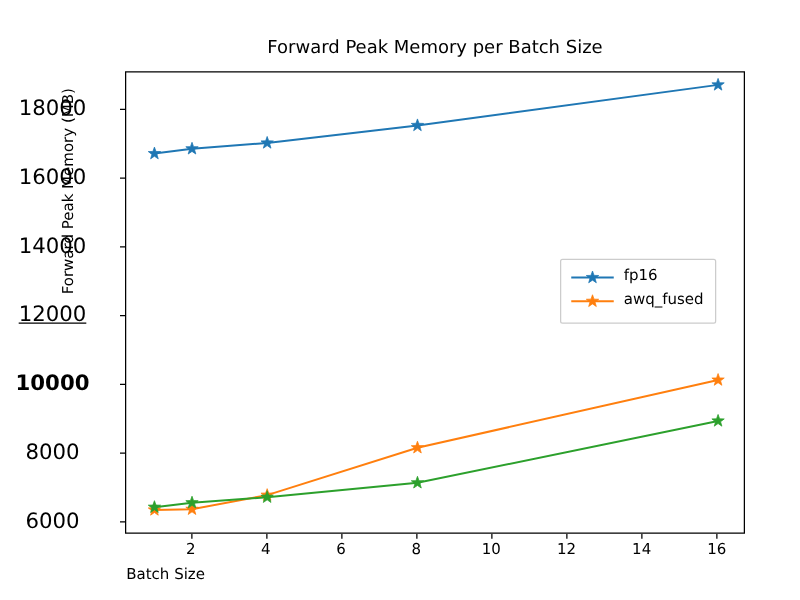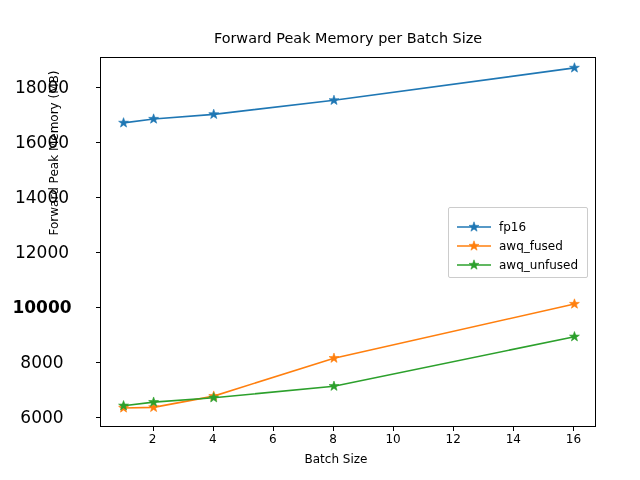--- a/index.html
+++ b/index.html
@@ -76,24 +76,23 @@
   }
   .xtick-mark {
     position: absolute;
     top: 427px;
     width: 1px;
     height: 4px;
     background: #000000;
   }
   #xlabel {
     position: absolute;
-    left: 68px;
+    left: 81px;
     top: 452px;
     width: 496px;
-    text-align: center;
     font-size: 12px;
     white-space: nowrap;
   }
   #ylabel {
     position: absolute;
     left: -86px;
     top: 146px;
     width: 240px;
     text-align: center;
     font-size: 12px;
@@ -105,21 +104,21 @@
     left: 428px;
     top: 207px;
     border: 1px solid #cccccc;
     border-radius: 2px;
     background: #ffffff;
     padding: 6px 9px 6px 7px;
     box-sizing: border-box;
   }
   .legend-row {
     display: flex;
-    align-items: flex-end;
+    align-items: flex-start;
     height: 19px;
   }
   .legend-sample {
     width: 36px;
     height: 14px;
     margin-right: 7px;
     flex: none;
   }
   .legend-text {
     font-size: 12px;
@@ -138,21 +137,21 @@
   <div id="ylabel">Forward Peak Memory (MB)</div>
   <div id="xlabel">Batch Size</div>
 
   <div id="ytick-labels">
       <div class="ytick-label" style="top: 411.104px;">6000</div>
       <div class="ytick-mark" style="top: 417.104px;"></div>
       <div class="ytick-label" style="top: 356.126px;">8000</div>
       <div class="ytick-mark" style="top: 362.126px;"></div>
       <div class="ytick-label" style="top: 301.149px; font-weight: bold;">10000</div>
       <div class="ytick-mark" style="top: 307.149px;"></div>
-      <div class="ytick-label" style="top: 246.171px;">12000</div>
+      <div class="ytick-label" style="top: 246.171px; text-decoration: underline;">12000</div>
       <div class="ytick-mark" style="top: 252.171px;"></div>
       <div class="ytick-label" style="top: 191.193px;">14000</div>
       <div class="ytick-mark" style="top: 197.193px;"></div>
       <div class="ytick-label" style="top: 136.215px;">16000</div>
       <div class="ytick-mark" style="top: 142.215px;"></div>
       <div class="ytick-label" style="top: 81.2377px;">18000</div>
       <div class="ytick-mark" style="top: 87.2377px;"></div>
     </div>
   <div id="xtick-labels">
       <div class="xtick-label" style="left: 112.606px;">2</div>
@@ -210,22 +209,15 @@
           </svg></span>
         <span class="legend-text">fp16</span>
       </div>
       <div class="legend-row">
         <span class="legend-sample"><svg width="36" height="14" viewBox="0 0 36 14">
             <line x1="1" y1="7" x2="35" y2="7" stroke="#ff7f0e" stroke-width="1.6"></line>
             <path d="M18.00,1.80L19.23,5.30L22.95,5.39L20.00,7.65L21.06,11.21L18.00,9.10L14.94,11.21L16.00,7.65L13.05,5.39L16.77,5.30Z" fill="#ff7f0e" stroke="#ff7f0e" stroke-width="0.6"></path>
           </svg></span>
         <span class="legend-text">awq_fused</span>
       </div>
-      <div class="legend-row">
-        <span class="legend-sample"><svg width="36" height="14" viewBox="0 0 36 14">
-            <line x1="1" y1="7" x2="35" y2="7" stroke="#2ca02c" stroke-width="1.6"></line>
-            <path d="M18.00,1.80L19.23,5.30L22.95,5.39L20.00,7.65L21.06,11.21L18.00,9.10L14.94,11.21L16.00,7.65L13.05,5.39L16.77,5.30Z" fill="#2ca02c" stroke="#2ca02c" stroke-width="0.6"></path>
-          </svg></span>
-        <span class="legend-text">awq_unfused</span>
-      </div>
     </div>
 
 </div>
 
 </body></html>

